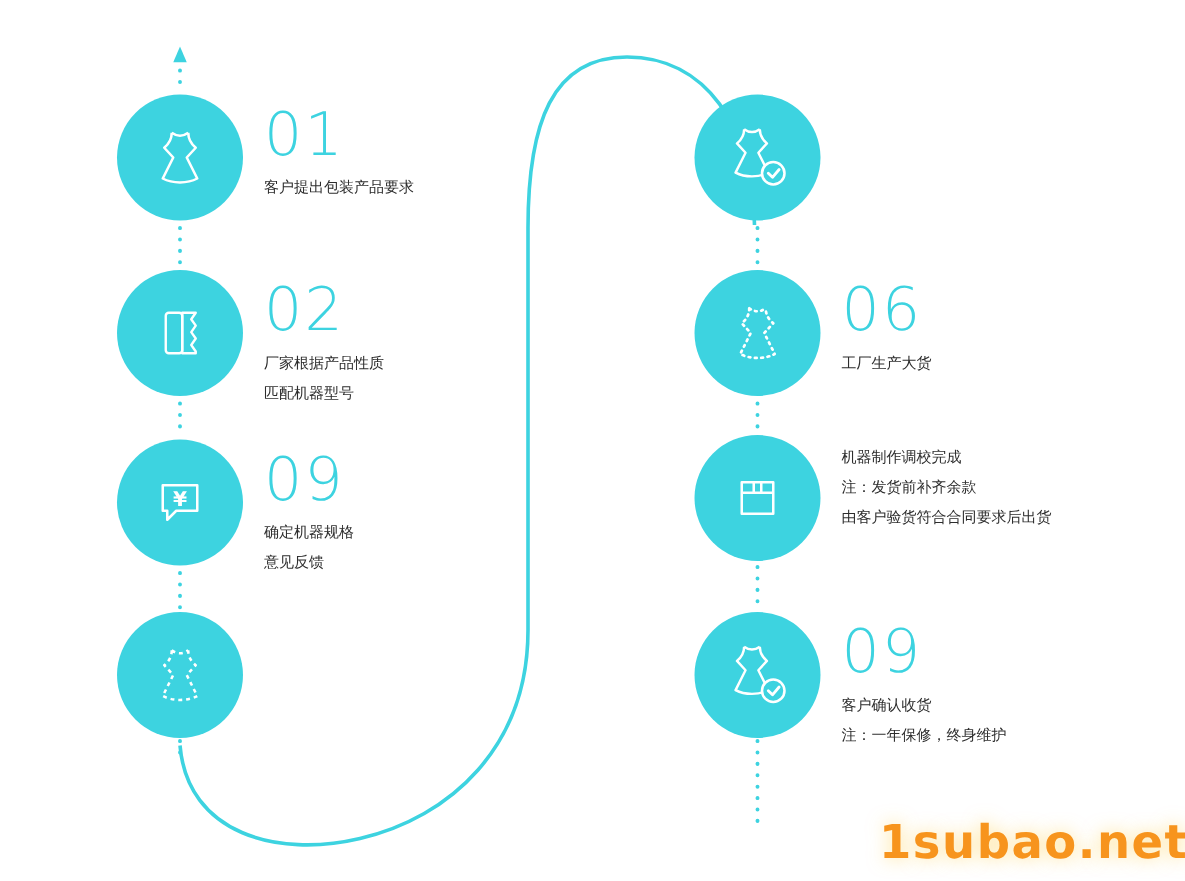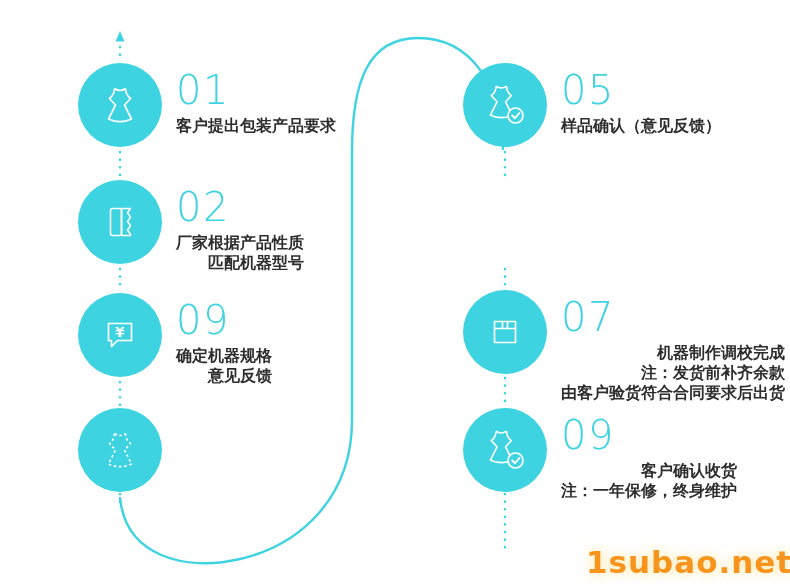--- a/index.html
+++ b/index.html
@@ -29,23 +29,22 @@
     background:var(--color-accent);color:var(--color-accent);
     flex:0 0 84px;display:flex;align-items:center;justify-content:center;
   }
   .circle svg{width:48px;height:48px;display:block;}
   .info{margin-left:14px;padding-top:6px;white-space:nowrap;}
   .num{
     font-size:40px;font-weight:300;line-height:1.05;
     color:var(--color-accent);letter-spacing:1.5px;margin-bottom:5px;
   }
   .line{
-    font-size:16px;font-weight:700;color:var(--color-text);
+    font-size:10px;font-weight:400;color:var(--color-text);
     line-height:20px;
-    text-align:right;
   }
   
   .s1{left:78px;top:63px;}
   .s2{left:78px;top:180px;}
   .s3{left:78px;top:293px;}
   .s4{left:78px;top:408px;}
   .s5{left:463px;top:63px;}
   .s6{left:463px;top:180px;}
   .s7{left:463px;top:290px;}
   .s8{left:463px;top:408px;}
@@ -132,38 +131,44 @@
   <div class="step s5">
     <div class="circle">
       <svg viewBox="0 0 48 48">
         <g transform="translate(-2.5,-2) scale(0.95)">
           <path d="M18.5 7.5 C18.5 12 16.5 15 13.5 17.5 L19.5 24 L12.5 38 C19 41.5 29 41.5 35.5 38 L28.5 24 L34.5 17.5 C31.5 15 29.5 12 29.5 7.5 M18.5 7.5 Q24 11.5 29.5 7.5" fill="none" stroke="#fff" stroke-width="1.7" stroke-linejoin="round"></path>
         </g>
         <circle cx="34.5" cy="34.5" r="7.5" fill="currentColor" stroke="#fff" stroke-width="1.7"></circle>
         <path d="M31.2 34.5 L34 37.2 L38.4 32" fill="none" stroke="#fff" stroke-width="1.9" stroke-linecap="round" stroke-linejoin="round"></path>
       </svg>
     </div>
+  </div>
+
+  <div class="step s6">
+    <div class="circle">
+      <svg viewBox="0 0 48 48">
+        <path d="M18.5 7.5 C18.5 12 16.5 15 13.5 17.5 L19.5 24 L12.5 38 C19 41.5 29 41.5 35.5 38 L28.5 24 L34.5 17.5 C31.5 15 29.5 12 29.5 7.5 M18.5 7.5 Q24 11.5 29.5 7.5" fill="none" stroke="#fff" stroke-width="1.8" stroke-linecap="round" stroke-linejoin="round" stroke-dasharray="1.2 3"></path>
+      </svg>
+    </div>
     <div class="info">
-      <div class="num">05</div>
-      <div class="line">样品确认（意见反馈）</div>
+      <div class="num">06</div>
+      <div class="line">工厂生产大货</div>
     </div>
   </div>
-
 
   <div class="step s7">
     <div class="circle">
       <svg viewBox="0 0 48 48">
         <g fill="none" stroke="#fff" stroke-width="1.7" stroke-linejoin="round">
           <rect x="13.5" y="13.5" width="21" height="21"></rect>
           <path d="M13.5 20.5 H34.5 M21.5 13.5 V20.5 M26.5 13.5 V20.5"></path>
         </g>
       </svg>
     </div>
     <div class="info">
-      <div class="num">07</div>
       <div class="line">机器制作调校完成</div>
       <div class="line">注：发货前补齐余款</div>
       <div class="line">由客户验货符合合同要求后出货</div>
     </div>
   </div>
 
   <div class="step s8">
     <div class="circle">
       <svg viewBox="0 0 48 48">
         <g transform="translate(-2.5,-2) scale(0.95)">

